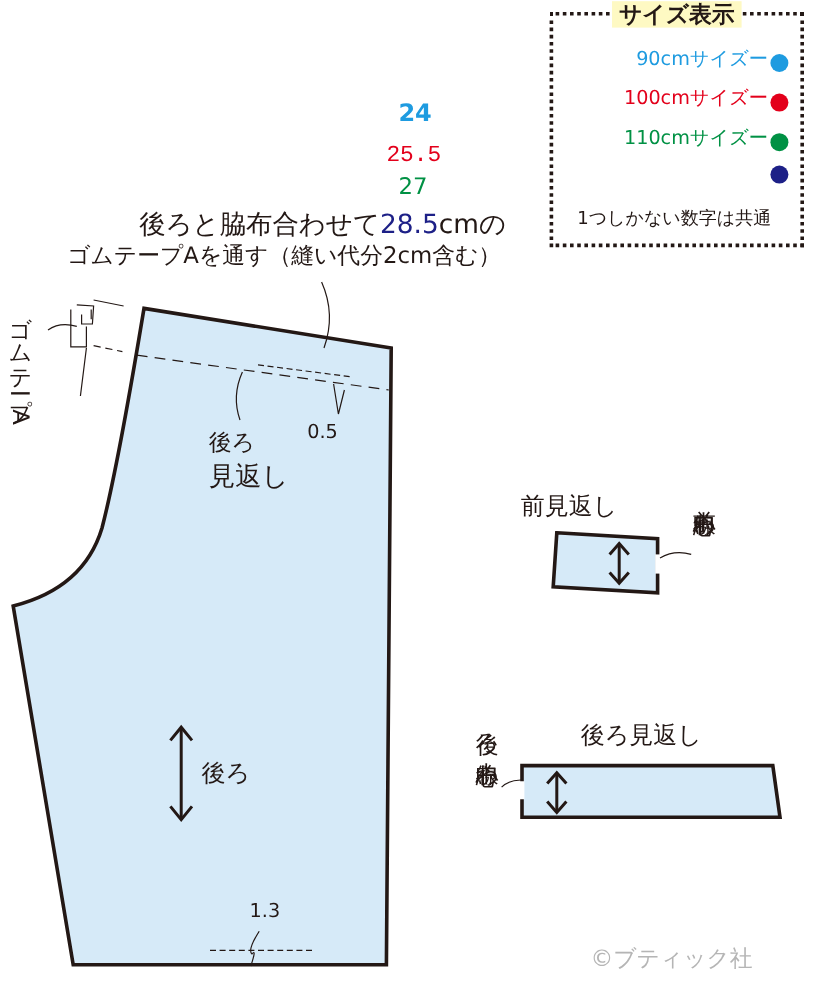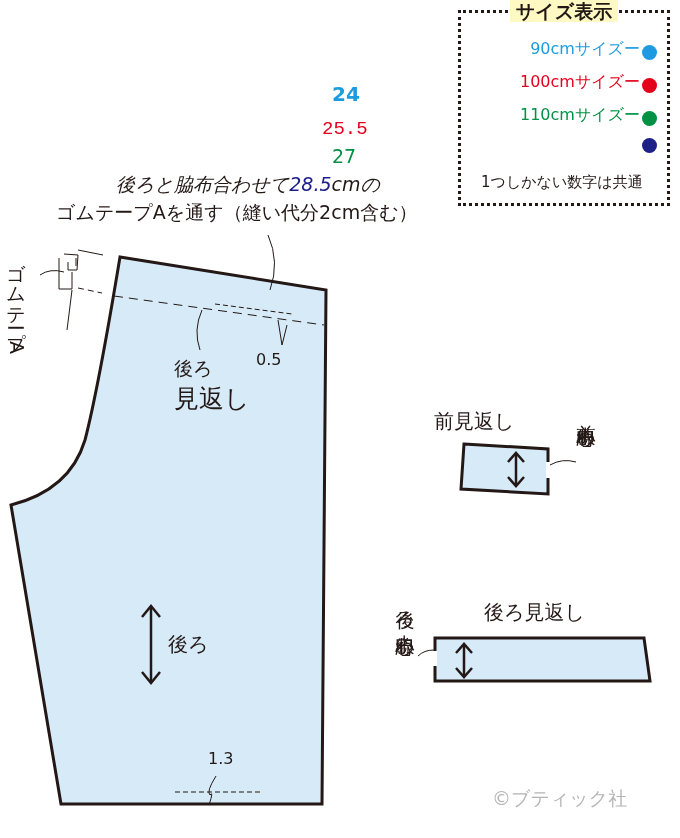--- a/index.html
+++ b/index.html
@@ -85,27 +85,27 @@
   </div>
   <div class="legend-row" style="top:125px;color:#1d2087;">
       <span class="dot" style="background:#1d2087"></span>
   </div>
   <div class="legend-note">1つしかない数字は共通</div>
 </div>
 
 <div class="txt" style="left:332px;top:82px;font-size:20px;color:#1e9be0;font-weight:bold;">24</div>
 <div class="txt" style="left:322px;top:118px;font-size:19px;color:#e3001b;font-family:Liberation Mono, monospace;">25.5</div>
 <div class="txt" style="left:332px;top:145px;font-size:19px;color:#009144;">27</div>
-<div class="txt" style="left:116px;top:172px;font-size:19px;font-style:italic;"><span>後ろと脇布合わせて</span><span style="color:#1d2087">28.5</span><span>cmの</span></div>
+<div class="txt" style="left:116px;top:172px;font-size:22px;"><span>後ろと脇布合わせて</span><span style="color:#1d2087">28.5</span><span>cmの</span></div>
 <div class="txt" style="left:56px;top:200px;font-size:19px;">ゴムテープAを通す（縫い代分2cm含む）</div>
 
 <div class="vtxt" style="left:4px;top:250px;">ゴムテープA</div>
 
 <div class="txt" style="left:174px;top:356px;font-size:19px;">後ろ</div>
-<div class="txt" style="left:174px;top:382px;font-size:25px;">見返し</div>
+<div class="txt" style="left:174px;top:382px;font-size:22px;">見返し</div>
 <div class="txt" style="left:256px;top:350px;font-size:16px;">0.5</div>
 <div class="txt bold" style="left:168px;top:631px;font-size:20px;">後ろ</div>
 <div class="txt" style="left:208px;top:749px;font-size:16px;">1.3</div>
 
 <div class="txt bold" style="left:434px;top:408px;font-size:20px;">前見返し</div>
 <div class="vtxt" style="left:574px;top:410px;">前中心線わ</div>
 
 <div class="txt bold" style="left:484px;top:599px;font-size:20px;">後ろ見返し</div>
 <div class="vtxt" style="left:393px;top:596px;">後ろ中心線わ</div>
 

